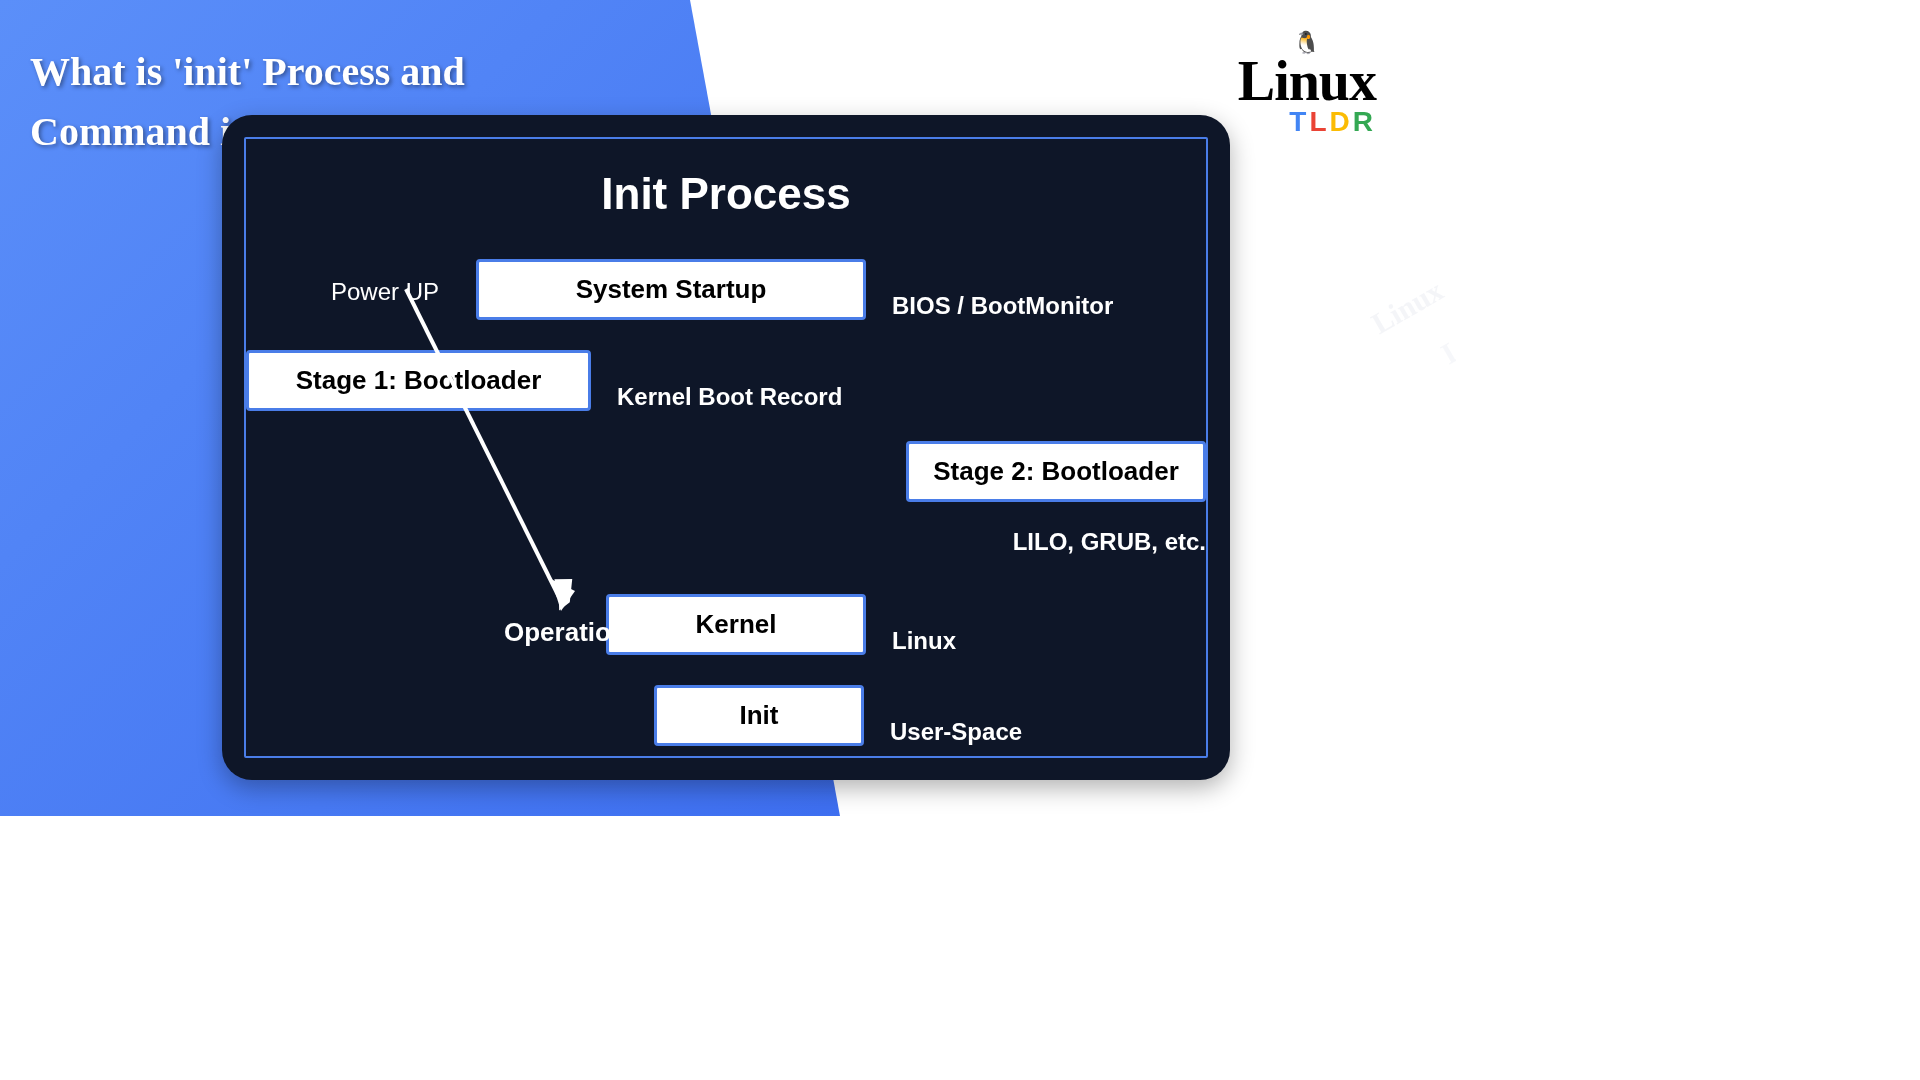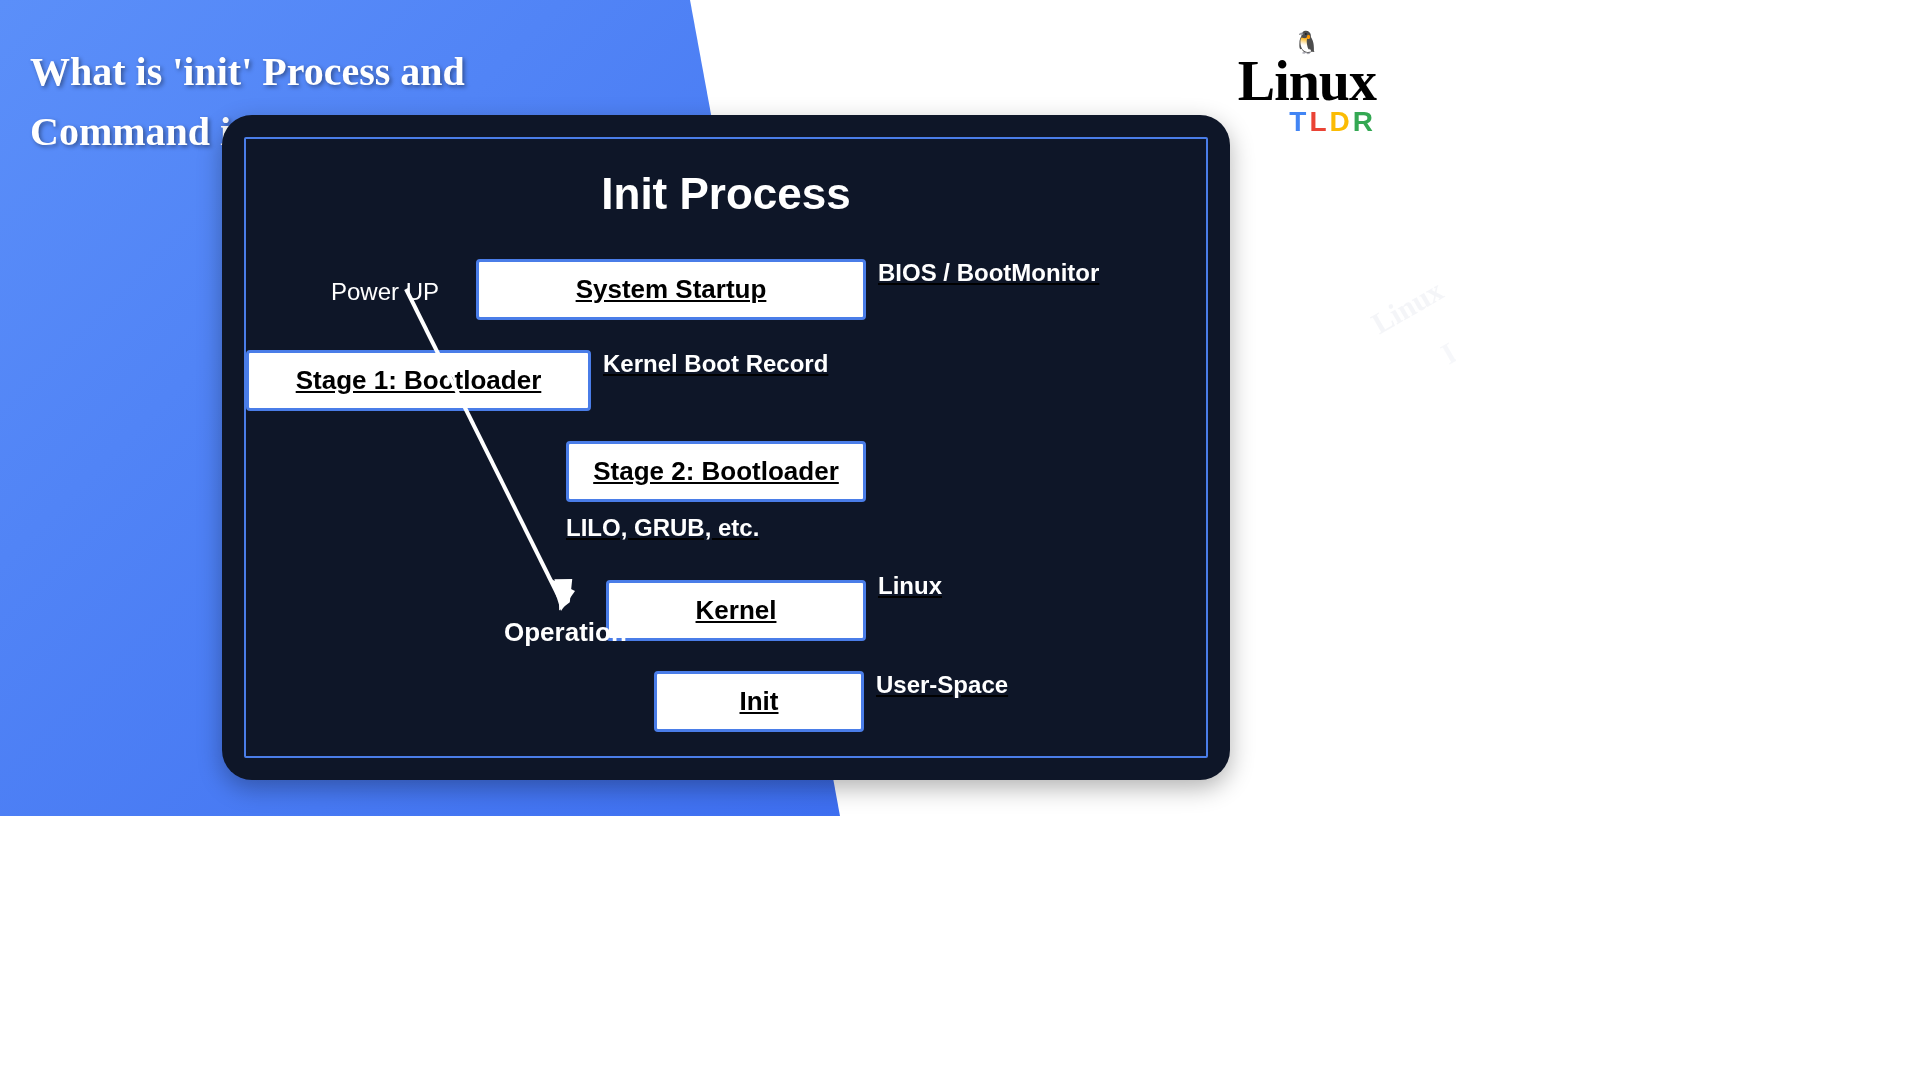--- a/index.html
+++ b/index.html
@@ -108,24 +108,23 @@
   }
   .arrow-svg {
     position: absolute;
     top: 20px;
     left: 145px;
     width: 200px;
     height: 360px;
   }
   .stage-row {
     display: flex;
-    align-items: flex-start;
-    gap: 12px;
+    align-items: flex-end;
+    gap: 26px;
     margin-bottom: 30px;
-    text-decoration: underline;
   }
   .stage-box {
     background: #fff;
     color: #000;
     font-size: 26px;
     font-weight: 700;
     padding: 12px 22px;
     border: 3px solid #4a7de8;
     border-radius: 4px;
     min-width: 186px;

